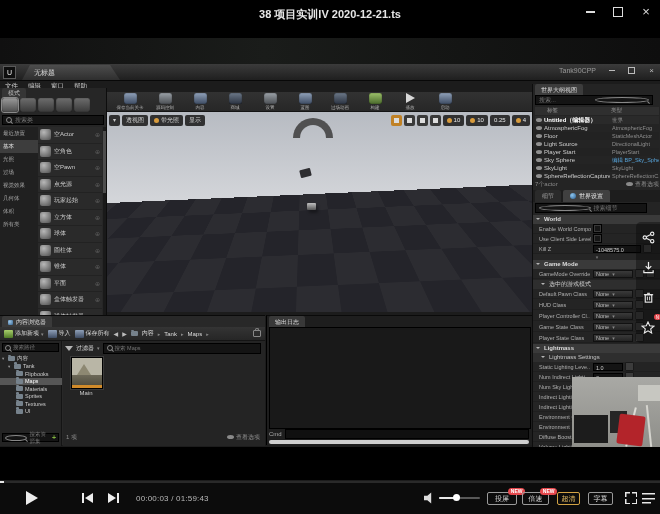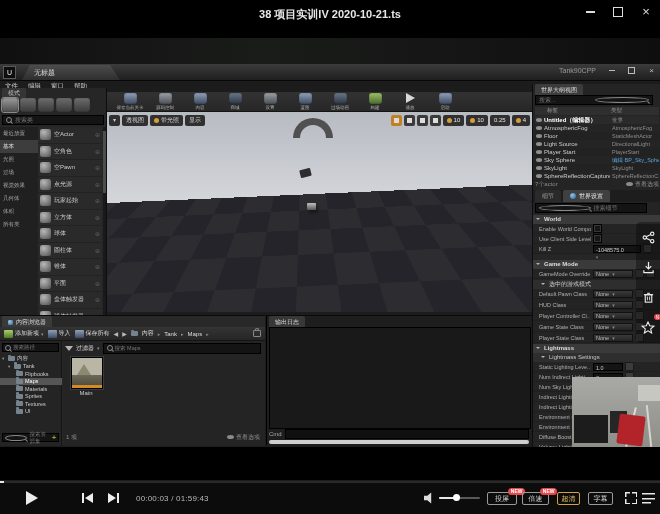--- a/index.html
+++ b/index.html
@@ -200,21 +200,21 @@
     background-position:0 0,0 4.5px,0 9px;background-repeat:no-repeat;}
   
   .gizmo{left:6px;bottom:8px;width:20px;height:20px;}
 </style>
 </head>
 <body>
 
 <div id="stage">
 
   <div class="abs titlebar">
-    <div class="abs vtitle">38 项目实训IV 2020-10-21.ts</div>
+    <div class="abs vtitle">38 项目实训IV 2020-12-21.ts</div>
     <div class="abs winctl">
       <span class="wbtn wmin">
           <i></i>
         </span>
       <span class="wbtn wmax">
           <i></i>
         </span>
       <span class="wbtn wclose">×</span>
     </div>
   </div>

